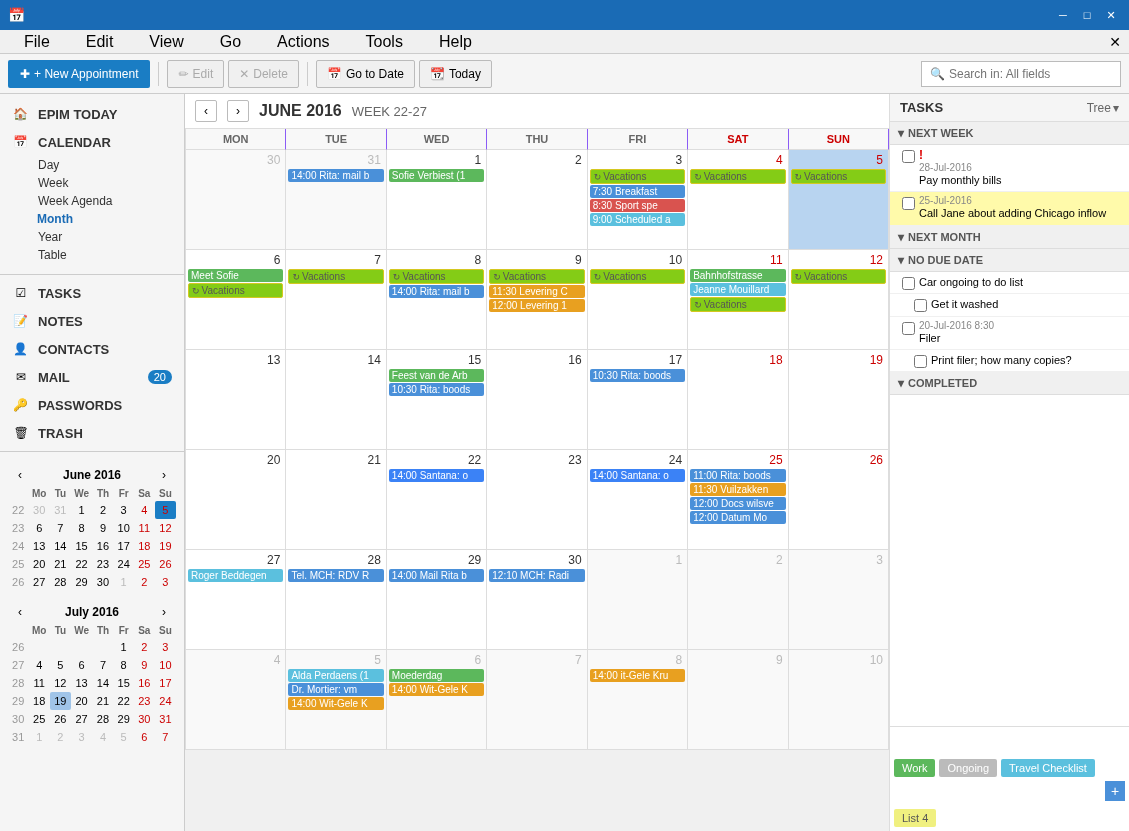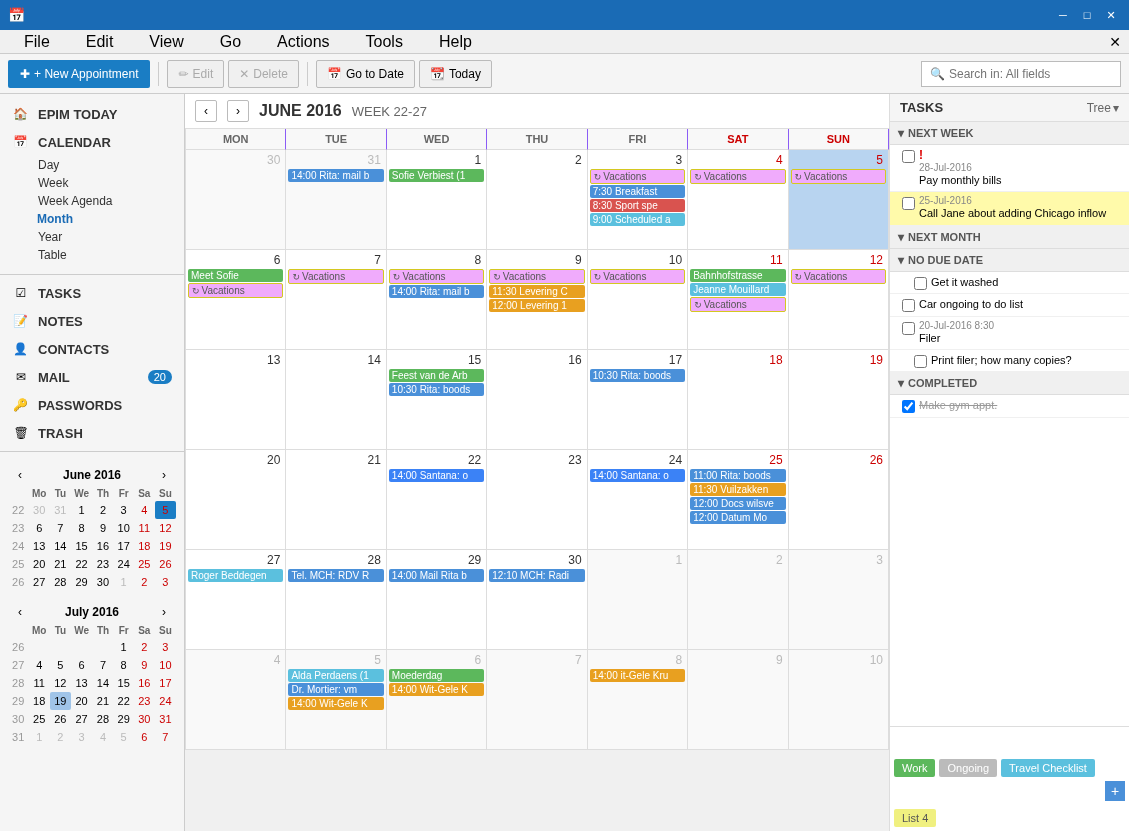--- a/index.html
+++ b/index.html
@@ -93,21 +93,21 @@
     .cal-day-header.sunday { color: #c00; }
     .cal-day-header.saturday { color: #c00; }
     .cal-cell { border-right: 1px solid #ddd; border-bottom: 1px solid #ddd; min-height: 100px; padding: 2px; vertical-align: top; position: relative; background: white; }
     .cal-cell.other-month { background: #f9f9f9; }
     .cal-cell.highlighted { background: #b8d4f0; }
     .day-num { font-size: 12px; color: #333; text-align: right; padding: 1px 3px; }
     .day-num.sunday { color: #c00; }
     .day-num.saturday { color: #c00; }
     .day-num.other-month { color: #bbb; }
     .event { font-size: 10px; margin: 1px 0; padding: 1px 3px; border-radius: 2px; white-space: nowrap; overflow: hidden; text-overflow: ellipsis; cursor: pointer; }
-    .event.vacation { background: #f0abfc; color: #555; border: 1px solid #d4c820; display: flex; align-items: center; gap: 2px; }
+    .event.vacation { background: #84cc16; color: #555; border: 1px solid #d4c820; display: flex; align-items: center; gap: 2px; }
     .event.vacation::before { content: "↻"; font-size: 9px; }
     .event.blue { background: #4a90d9; color: white; }
     .event.green { background: #5cb85c; color: white; }
     .event.orange { background: #e8a020; color: white; }
     .event.red { background: #d9534f; color: white; }
     .event.teal { background: #5bc0de; color: white; }
     .event.purple { background: #3b82f6; color: white; }
 
     
     .tasks-panel { width: 240px; background: white; border-left: 1px solid #ddd; display: flex; flex-direction: column; overflow-y: auto; }
@@ -596,41 +596,37 @@
         <div class="task-item">
           <input type="checkbox" style="">
           <div><span class="task-important">!</span><div class="task-date">28-Jul-2016</div><span class="task-text">Pay monthly bills</span></div>
         </div>
         <div class="task-item yellow">
           <input type="checkbox" style="">
           <div><div class="task-date">25-Jul-2016</div><span class="task-text">Call Jane about adding Chicago inflow</span></div>
         </div>
         <div class="task-section-header"><span>▾</span> NEXT MONTH</div>
         <div class="task-section-header"><span>▾</span> NO DUE DATE</div>
+        <div class="task-item">
+          <input type="checkbox" style="">
+          <div><span class="task-text">Car ongoing to do list</span></div>
+        </div>
         <div class="task-item task-indent">
           <input type="checkbox" style="">
           <div><span class="task-text">Get it washed</span></div>
         </div>
         <div class="task-item">
           <input type="checkbox" style="">
-          <div><span class="task-text">Car ongoing to do list</span></div>
-        </div>
-        <div class="task-item">
-          <input type="checkbox" style="">
           <div><div class="task-date">20-Jul-2016 8:30</div><span class="task-text">Filer</span></div>
         </div>
         <div class="task-item task-indent">
           <input type="checkbox" style="">
           <div><span class="task-text">Print filer; how many copies?</span></div>
         </div>
         <div class="task-section-header"><span>▾</span> COMPLETED</div>
-        <div class="task-item strikethrough">
-          <input type="checkbox" checked="" style="">
-          <div><span class="task-text">Make gym appt.</span></div>
-        </div>
       </div>
     <div class="tasks-footer">
       <div class="task-tags" id="task-tags">
           <button class="task-tag green">Work</button>
           <button class="task-tag gray">Ongoing</button>
           <button class="task-tag blue">Travel Checklist</button>
           <button class="task-tag yellow">List 4</button>
           <button class="task-add-btn">+</button>
         </div>
     </div>

